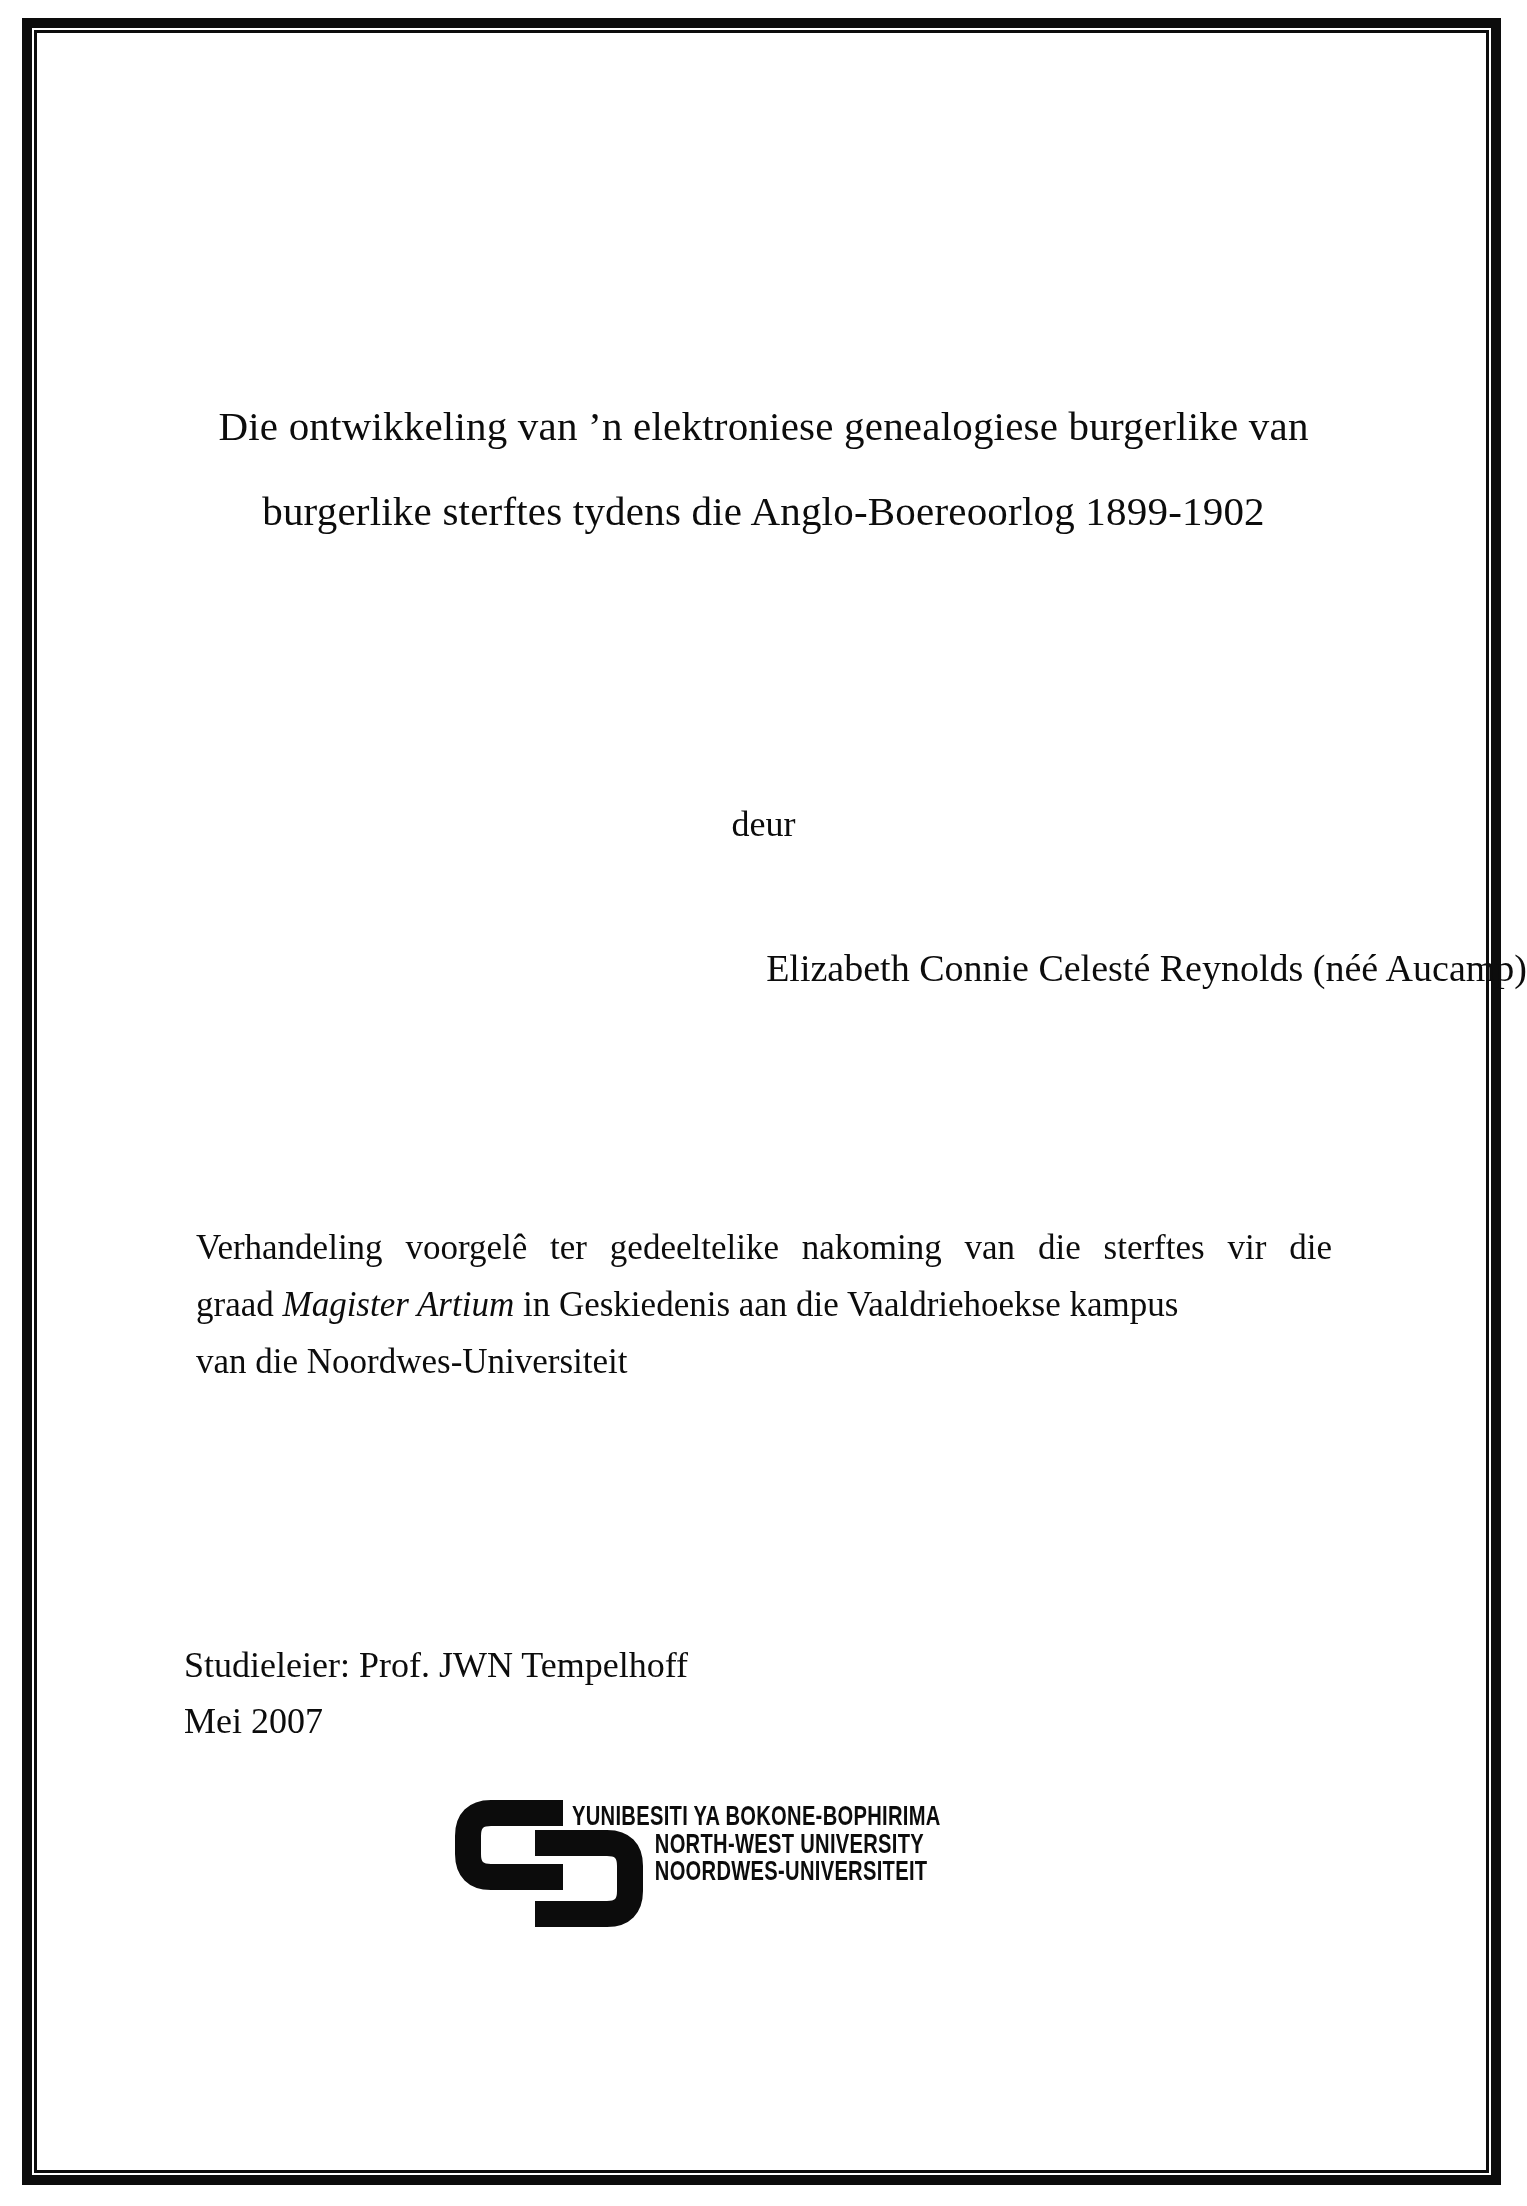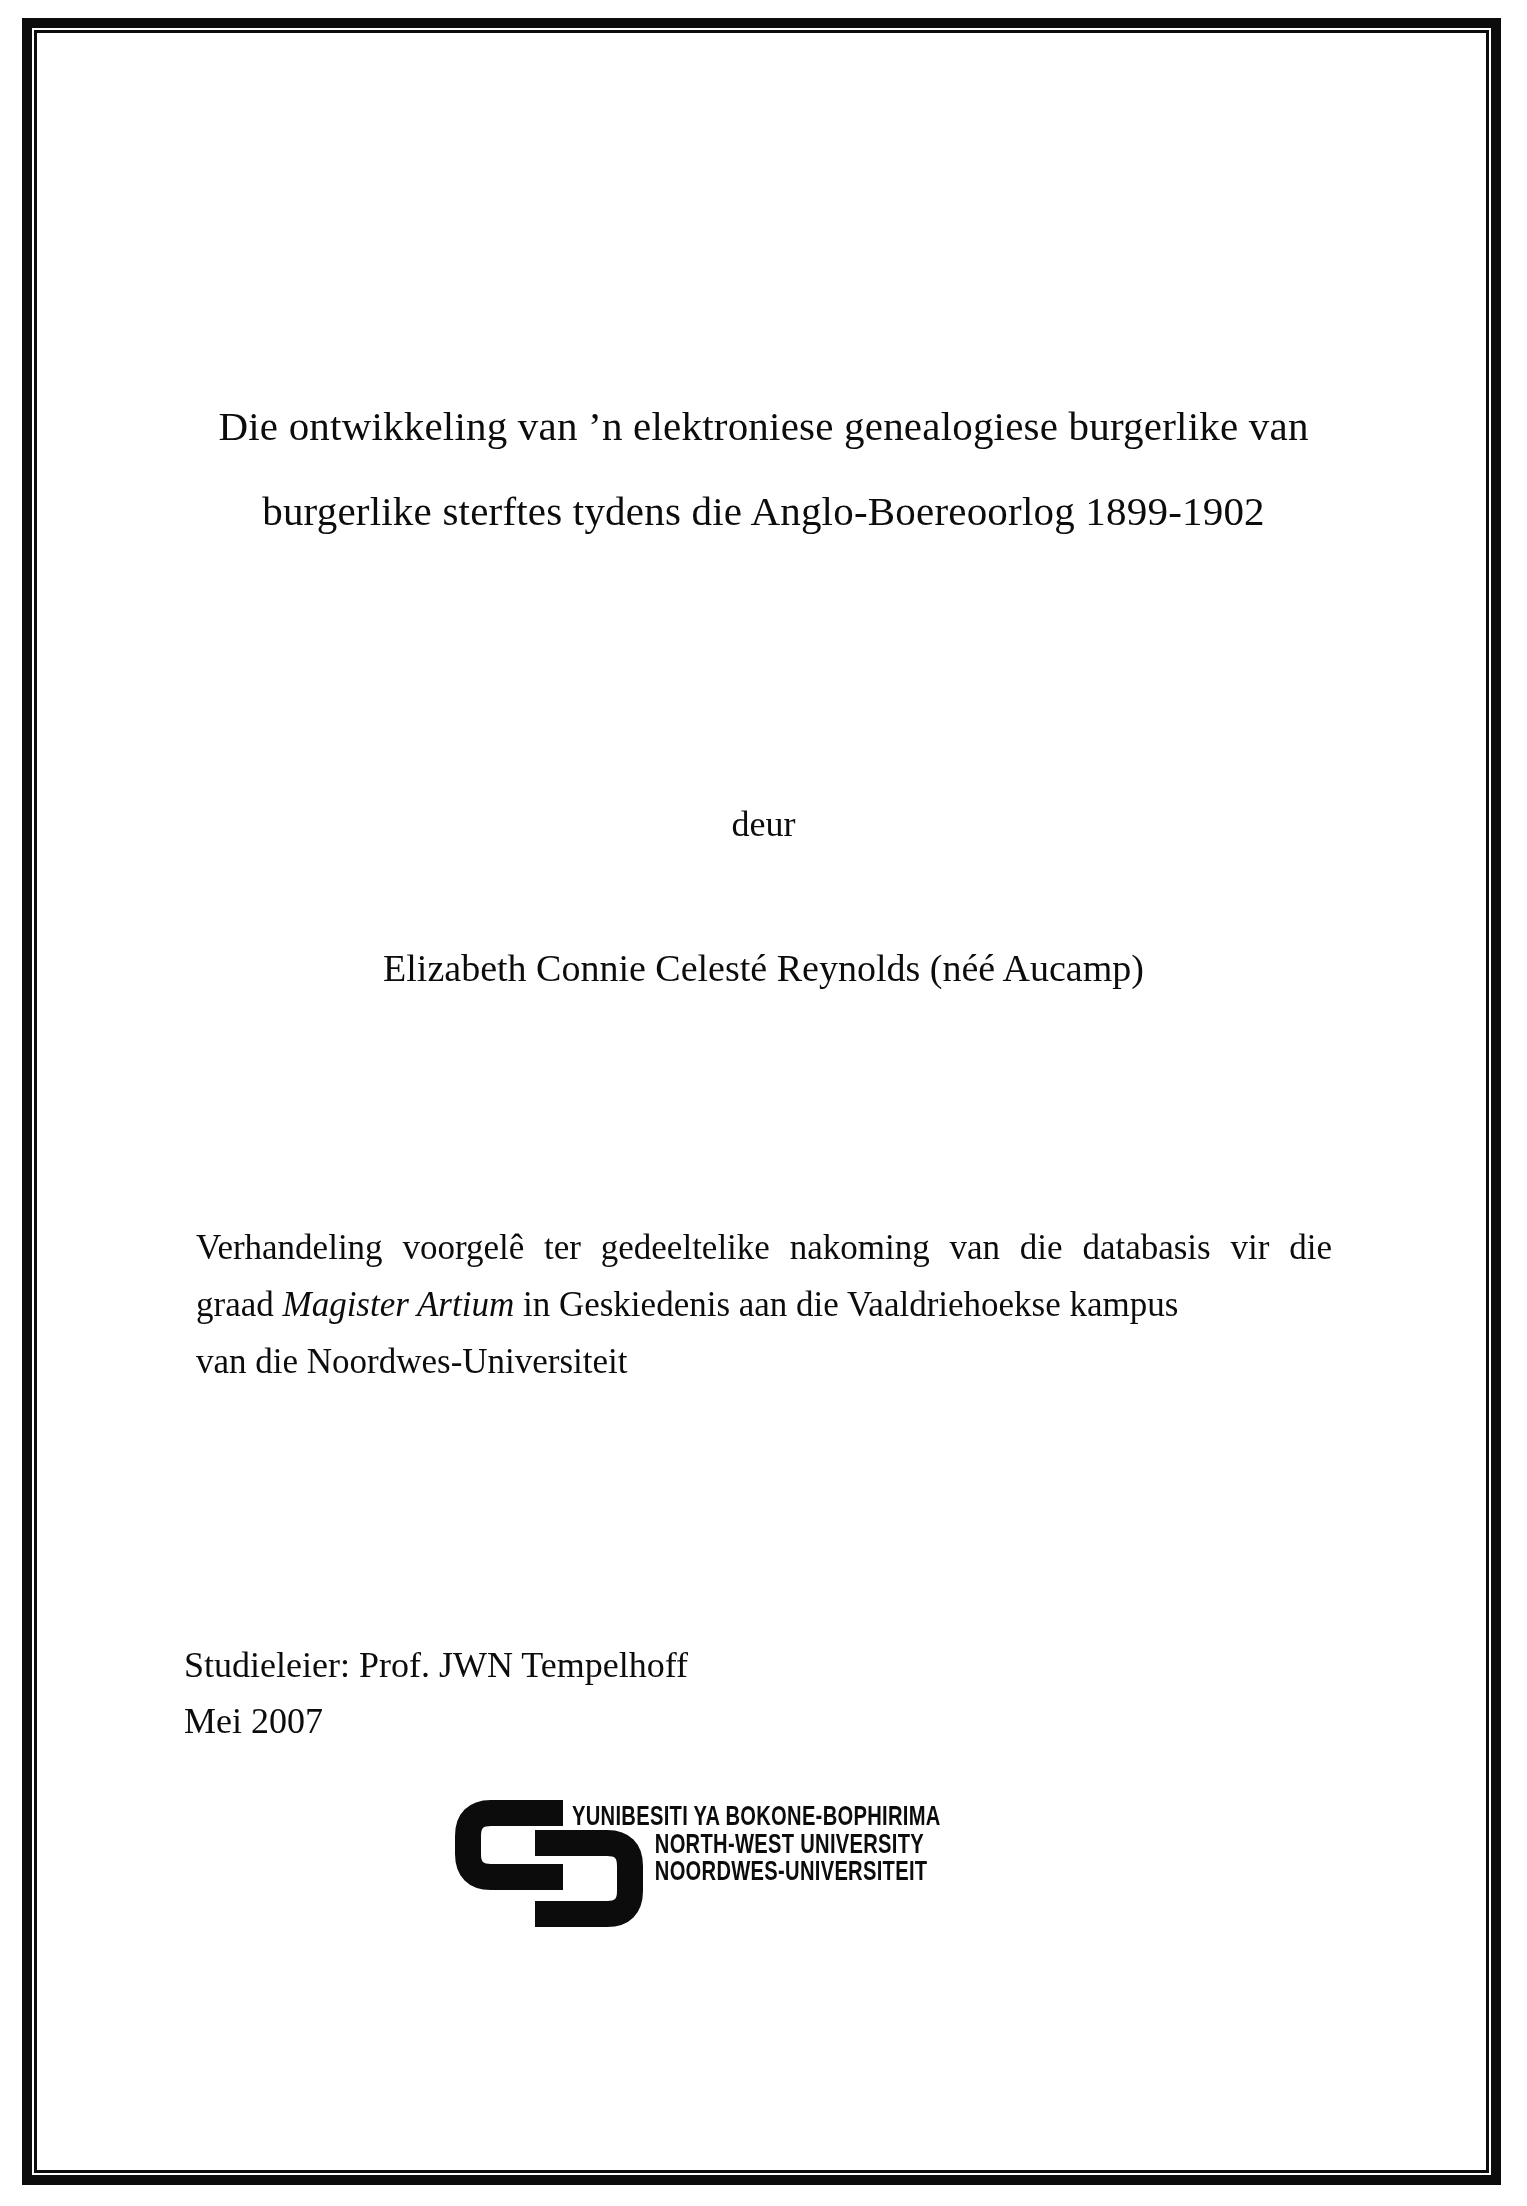--- a/index.html
+++ b/index.html
@@ -49,21 +49,21 @@
     right: 0;
     text-align: center;
     font-size: 36px;
     line-height: 50px;
   }
   .author {
     position: absolute;
     top: 940px;
     left: 0;
     right: 0;
-    text-align: center;
+    text-align: right;
     font-size: 38px;
     line-height: 56px;
   }
   .declaration {
     position: absolute;
     top: 1219px;
     left: 196px;
     width: 1136px;
     font-size: 35px;
     line-height: 57px;
@@ -129,21 +129,21 @@
 
   <div class="declaration">
     <div class="decl-justified">
       <span>Verhandeling</span>
       <span>voorgelê</span>
       <span>ter</span>
       <span>gedeeltelike</span>
       <span>nakoming</span>
       <span>van</span>
       <span>die</span>
-      <span>databasis</span>
+      <span>sterftes</span>
       <span>vir</span>
       <span>die</span>
     </div>
     <div><span>graad </span><span class="italic">Magister Artium</span><span> in Geskiedenis aan die Vaaldriehoekse kampus</span></div>
     <div>van die Noordwes-Universiteit</div>
   </div>
 
   <div class="supervisor-block">
     <div>Studieleier: Prof. JWN Tempelhoff</div>
     <div>Mei 2007</div>

